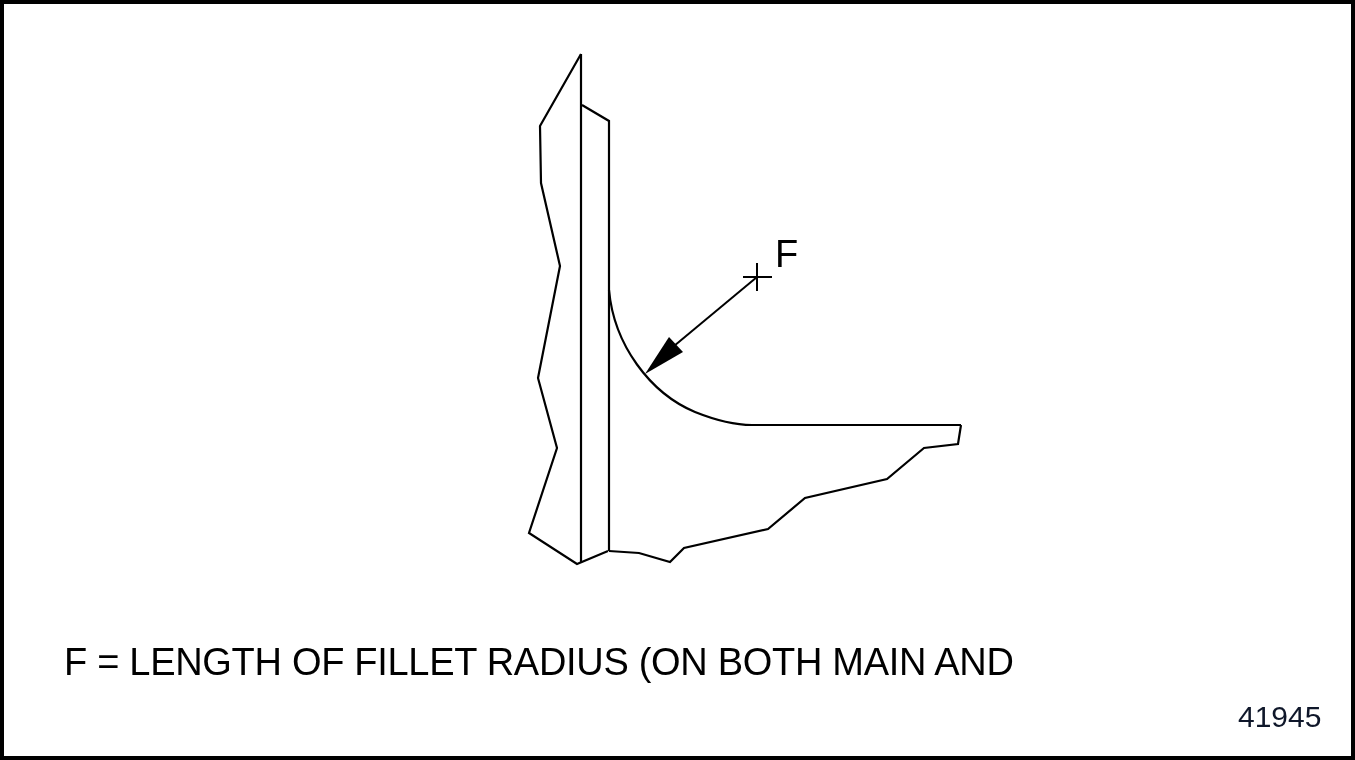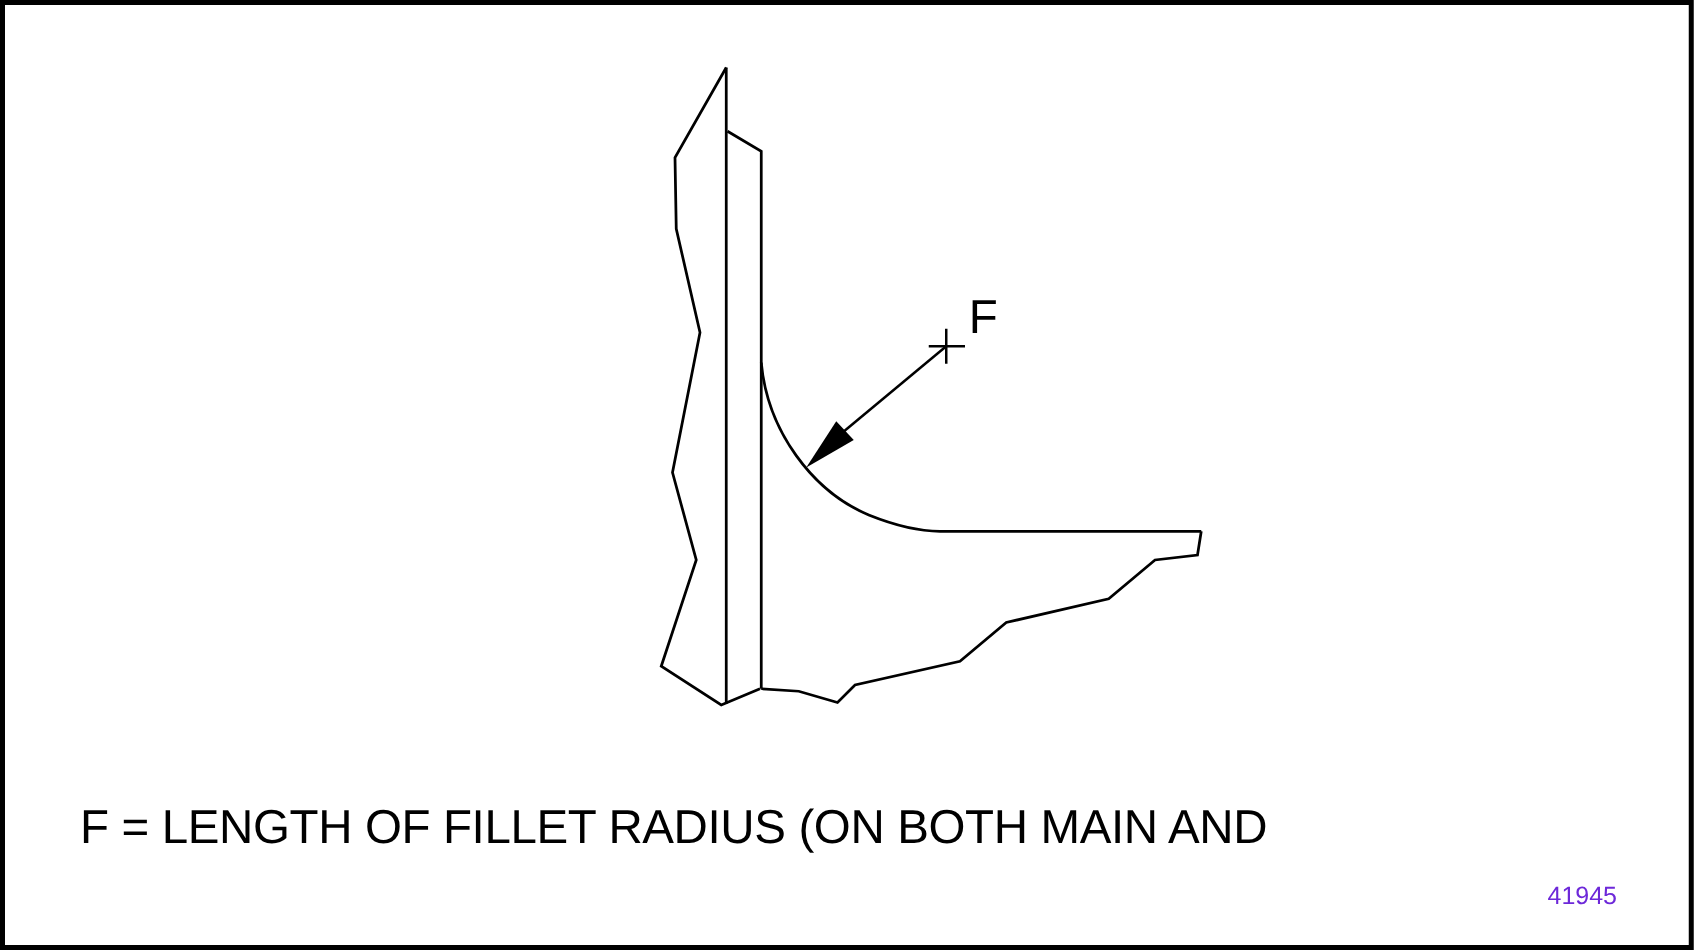--- a/index.html
+++ b/index.html
@@ -40,23 +40,23 @@
       color: #000000;
       letter-spacing: -0.3px;
     }
     .caption div {
       white-space: nowrap;
     }
     .fig-number {
       position: absolute;
       left: 1238px;
       top: 700px;
-      font-size: 20px;
+      font-size: 30px;
       line-height: 34px;
-      color: #6d28d9;
+      color: #0f172a;
       text-align: right;
     }
     .f-label {
       position: absolute;
       left: 775px;
       top: 234px;
       font-size: 38px;
       line-height: 40px;
       color: #000000;
     }

